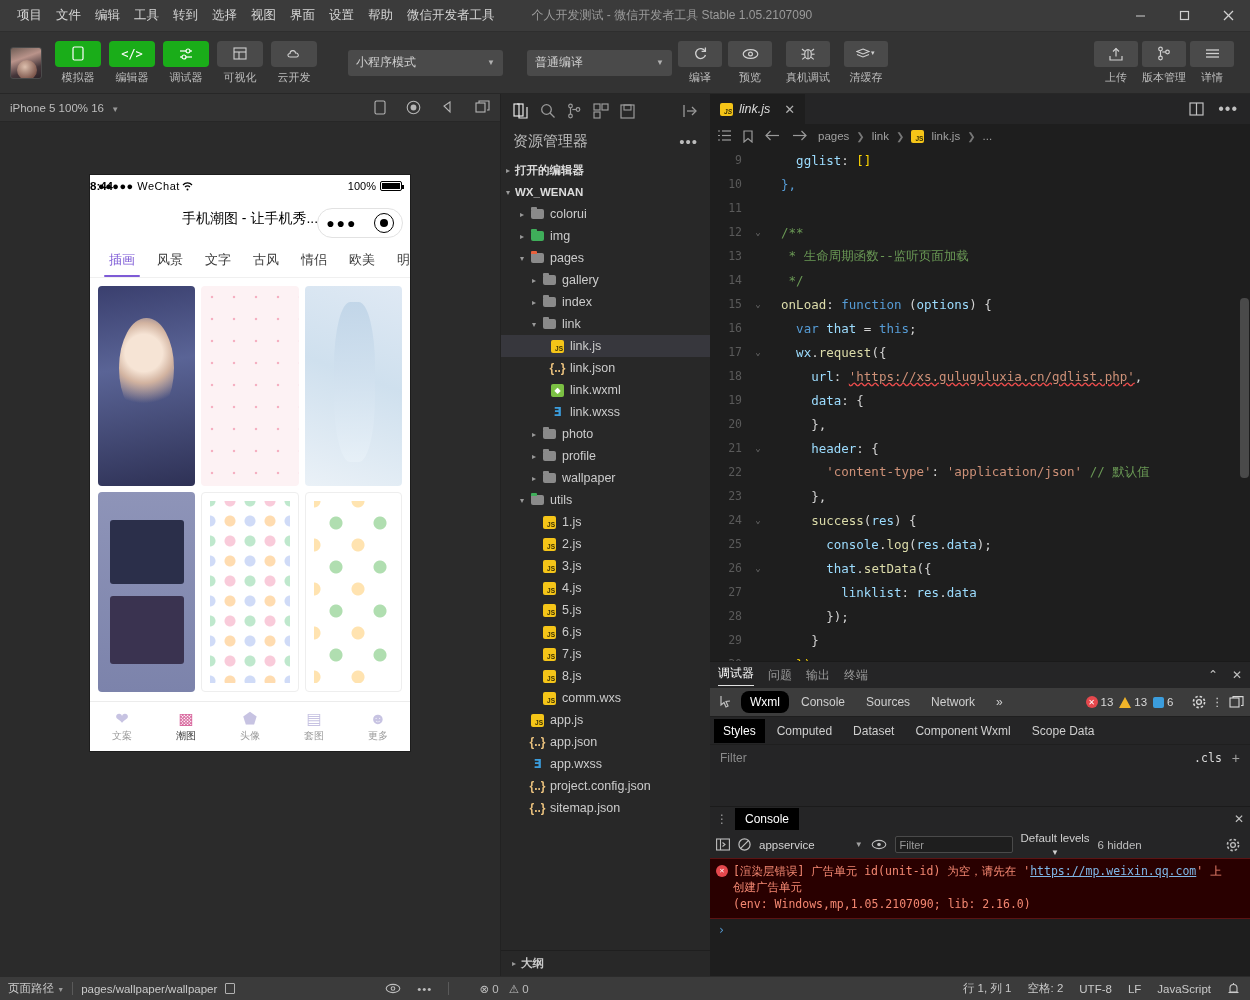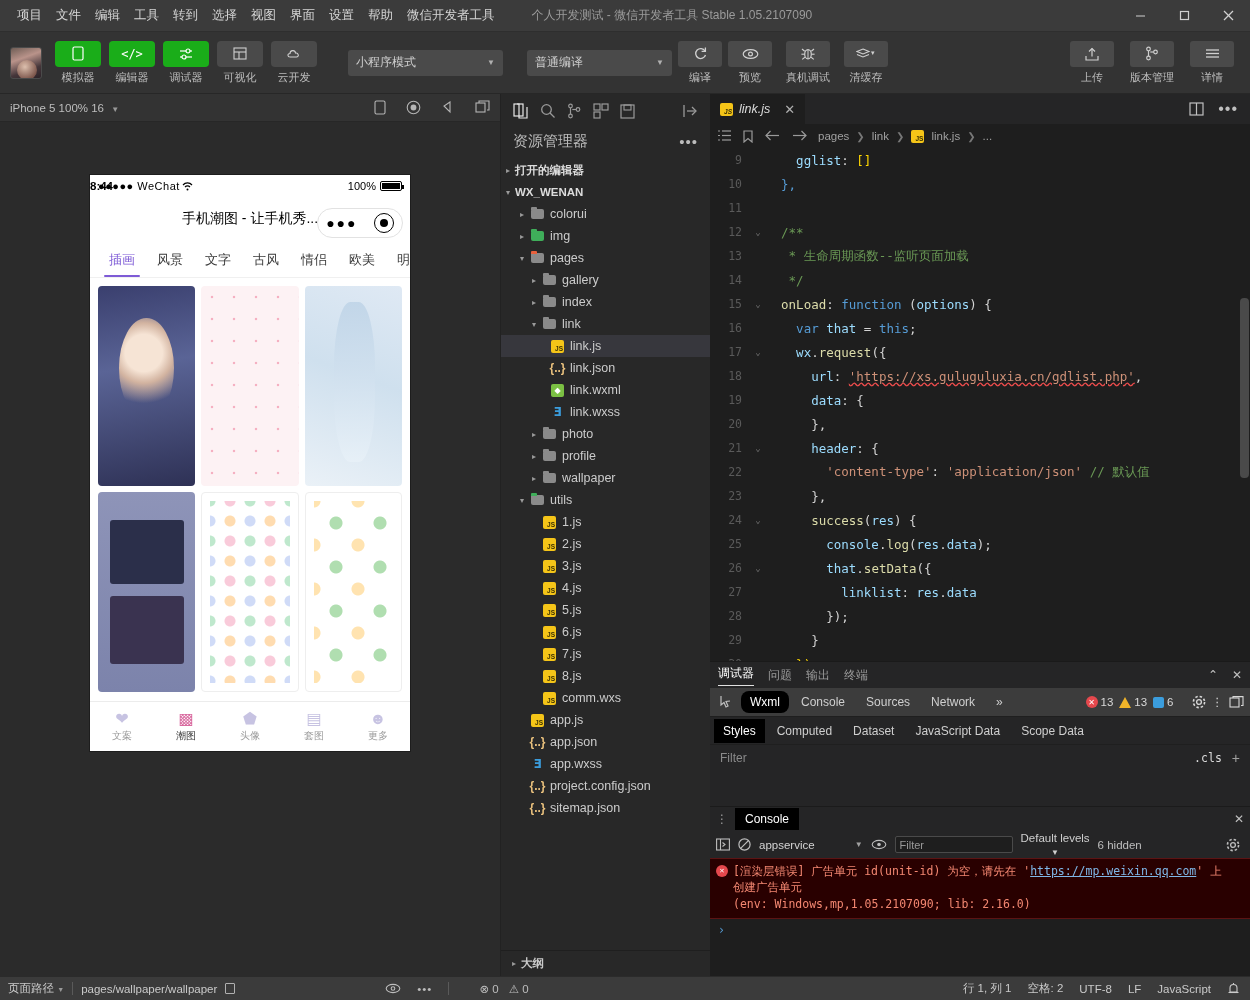--- a/index.html
+++ b/index.html
@@ -54,21 +54,21 @@
     justify-content: space-between; position: relative;
   }
   .select .caret { font-size: 8px; color: #b0b0b0; margin-left: 10px; }
   .sel-mode { width: 155px; margin-left: 6px; }
   .sel-compile { width: 145px; }
   .icon-btn {
     width: 44px; height: 26px; background: #4a4a4a; border-radius: 3px;
     display: flex; align-items: center; justify-content: center; color: #d0d0d0;
   }
   .stack { display: flex; flex-direction: column; align-items: center; }
-  .right-tools { margin-left: auto; display: flex; gap: 16px; padding-right: 6px; }
+  .right-tools { margin-left: auto; display: flex; gap: 4px; padding-right: 6px; }
 
   
   .main { flex: 1 1 auto; display: flex; min-height: 0; }
 
   
   .sim-pane { width: 500px; flex: 0 0 500px; display: flex; flex-direction: column; background: #2b2b2b; }
   .sim-bar {
     height: 28px; display: flex; align-items: center; padding: 0 10px;
     background: #333; border-bottom: 1px solid #272727; flex: 0 0 28px;
   }
@@ -982,21 +982,21 @@
                   <polyline points="4,2 4,0.6 14,0.6 14,9.5 12,9.5" fill="none" stroke="#d8d8d8" stroke-width="1.1"></polyline>
                 </svg>
             </span>
           </span>
         </div>
 
         <div class="dt-sub">
           <span class="sub-tab act">Styles</span>
           <span class="sub-tab">Computed</span>
           <span class="sub-tab">Dataset</span>
-          <span class="sub-tab">JavaScript Data</span>
+          <span class="sub-tab">Component Wxml</span>
           <span class="sub-tab">Scope Data</span>
         </div>
 
         <div class="dt-filter">
           <span>Filter</span>
           <span class="cls">.cls</span>
           <span class="plus">+</span>
         </div>
 
         <div class="dt-styles-body"></div>

